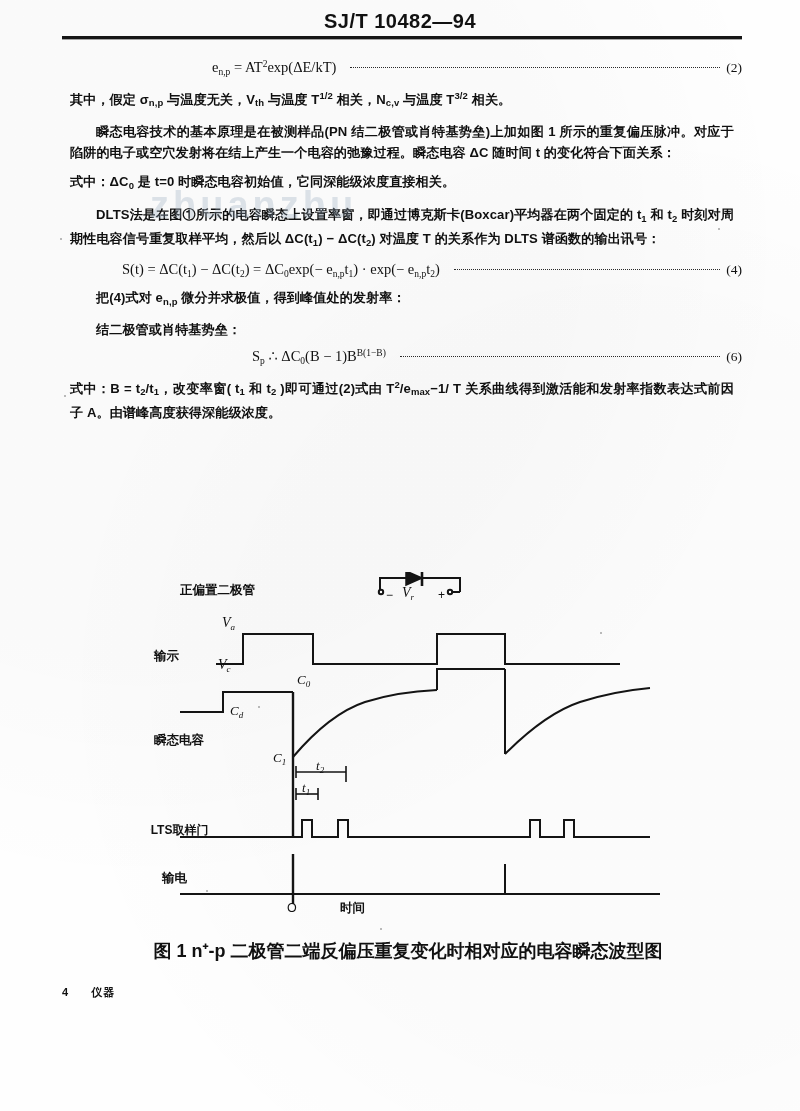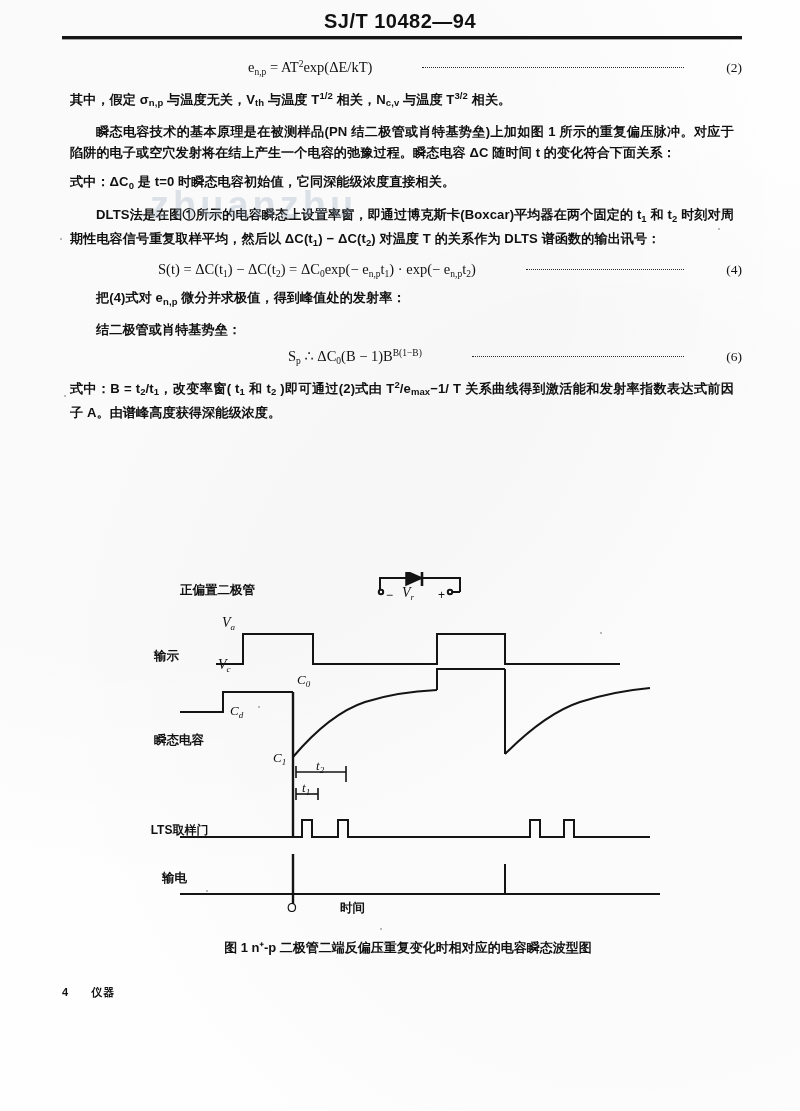--- a/index.html
+++ b/index.html
@@ -72,21 +72,20 @@
     text-align: justify;
     letter-spacing: 0.1px;
     font-weight: 600;
   }
   .para.indent { text-indent: 26px; }
 
   .eqline {
     display: flex;
     align-items: baseline;
     margin: 7px 0 6px 0;
-    gap: 36px;
   }
   .eq-spacer { flex: 0 0 150px; }
   .eq {
     font-family: "Liberation Serif", serif;
     font-size: 14.5px;
     white-space: nowrap;
     color: #111;
   }
   .dots {
     flex: 1 1 auto;
@@ -113,21 +112,21 @@
     width: 540px;
     height: 355px;
   }
   .fig-caption {
     position: absolute;
     left: 0; right: 0;
     top: 938px;
     text-align: center;
     font-family: "Liberation Sans", sans-serif;
     font-weight: 600;
-    font-size: 13px;
+    font-size: 18px;
     color: #111;
     padding-left: 16px;
   }
   .section-4 {
     position: absolute;
     left: 62px;
     top: 985px;
     font-family: "Liberation Sans", sans-serif;
     font-weight: bold;
     font-size: 11px;

